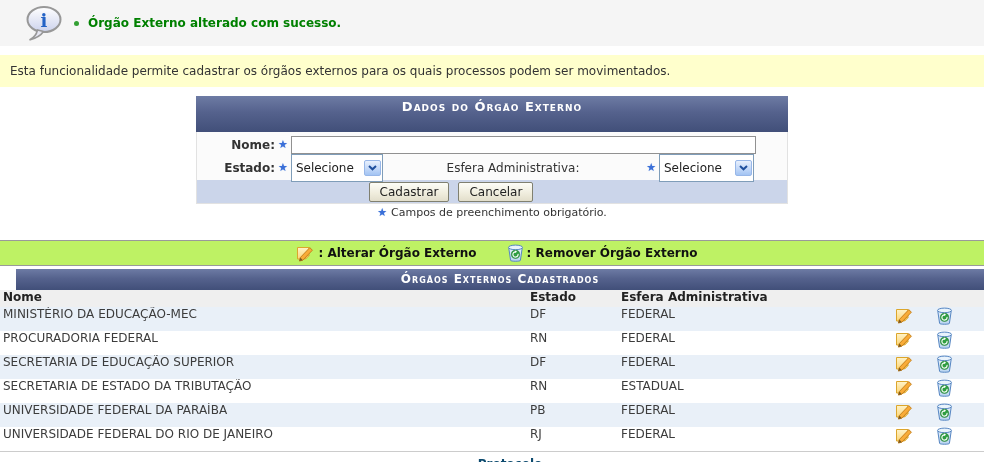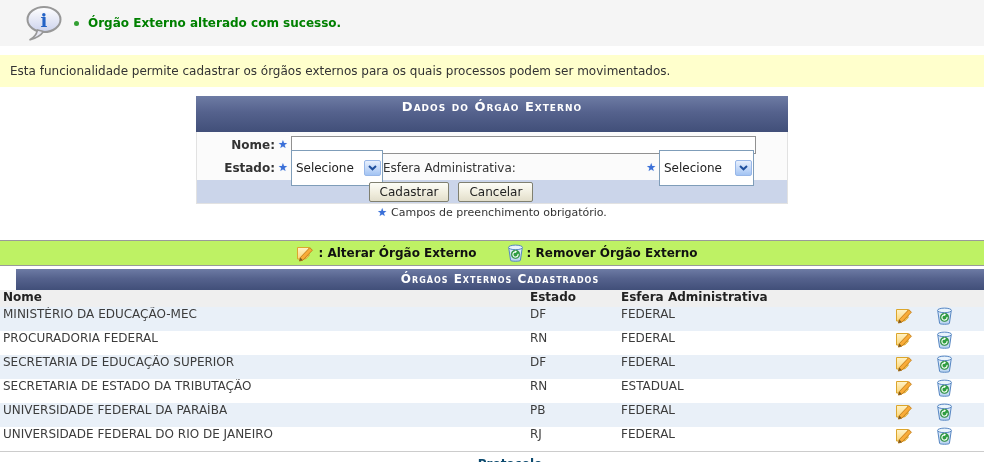--- a/index.html
+++ b/index.html
@@ -42,32 +42,32 @@
   .frow { display:flex; align-items:center; height:23px; }
   .flabel { width:78px; text-align:right; color:#333; flex:0 0 auto;font-weight:bold; }
   .req-star { color:#3a6fd8; font-size:11px; margin:0 3px; flex:0 0 auto;
               text-shadow:0 0 1px #9dbdf0; }
   .text-input {
     width:465px; height:18px; border:1px solid #919191; background:#fff;
     font-family:inherit; font-size:12px; padding:1px 3px;
   }
   .xp-select {
     display:inline-flex; align-items:center; justify-content:space-between;
-    border:1px solid #7f9db9; background:#fff; height:36px; padding:0 1px 0 4px;
+    border:1px solid #7f9db9; background:#fff; height:28px; padding:0 1px 0 4px;
   }
   .xp-select .sel-txt { font-size:12px; color:#222; white-space:nowrap; }
   .xp-select .sel-btn {
     width:17px; height:16px; flex:0 0 auto; margin-left:4px;
     background:linear-gradient(to bottom,#e8f0fd 0%,#c3d8f8 55%,#a3c4f3 100%);
     border:1px solid #98b7e8; border-radius:2px;
     display:flex; align-items:center; justify-content:center;
   }
   .sel-estado { width:92px; }
   .sel-esfera { width:95px; margin-right:33px; }
-  .esfera-label { flex:1; text-align:left; color:#333; }
+  .esfera-label { flex:1; text-align:center; color:#333; }
   .form-buttons {
     height:24px; background:#cbd5ea;
     display:flex; align-items:center; justify-content:center; gap:9px;
     border:1px solid #e2e2e2; border-top:none;
   }
   .form-buttons .btn-shift { display:flex; gap:9px; transform:translateX(-41px); }
   .btn {
     background:linear-gradient(to bottom,#fdfdf7 0%,#efecdc 60%,#e2decb 100%);
     border:1px solid #808070; border-radius:2px;
     font-family:inherit; font-size:12px; color:#222;

